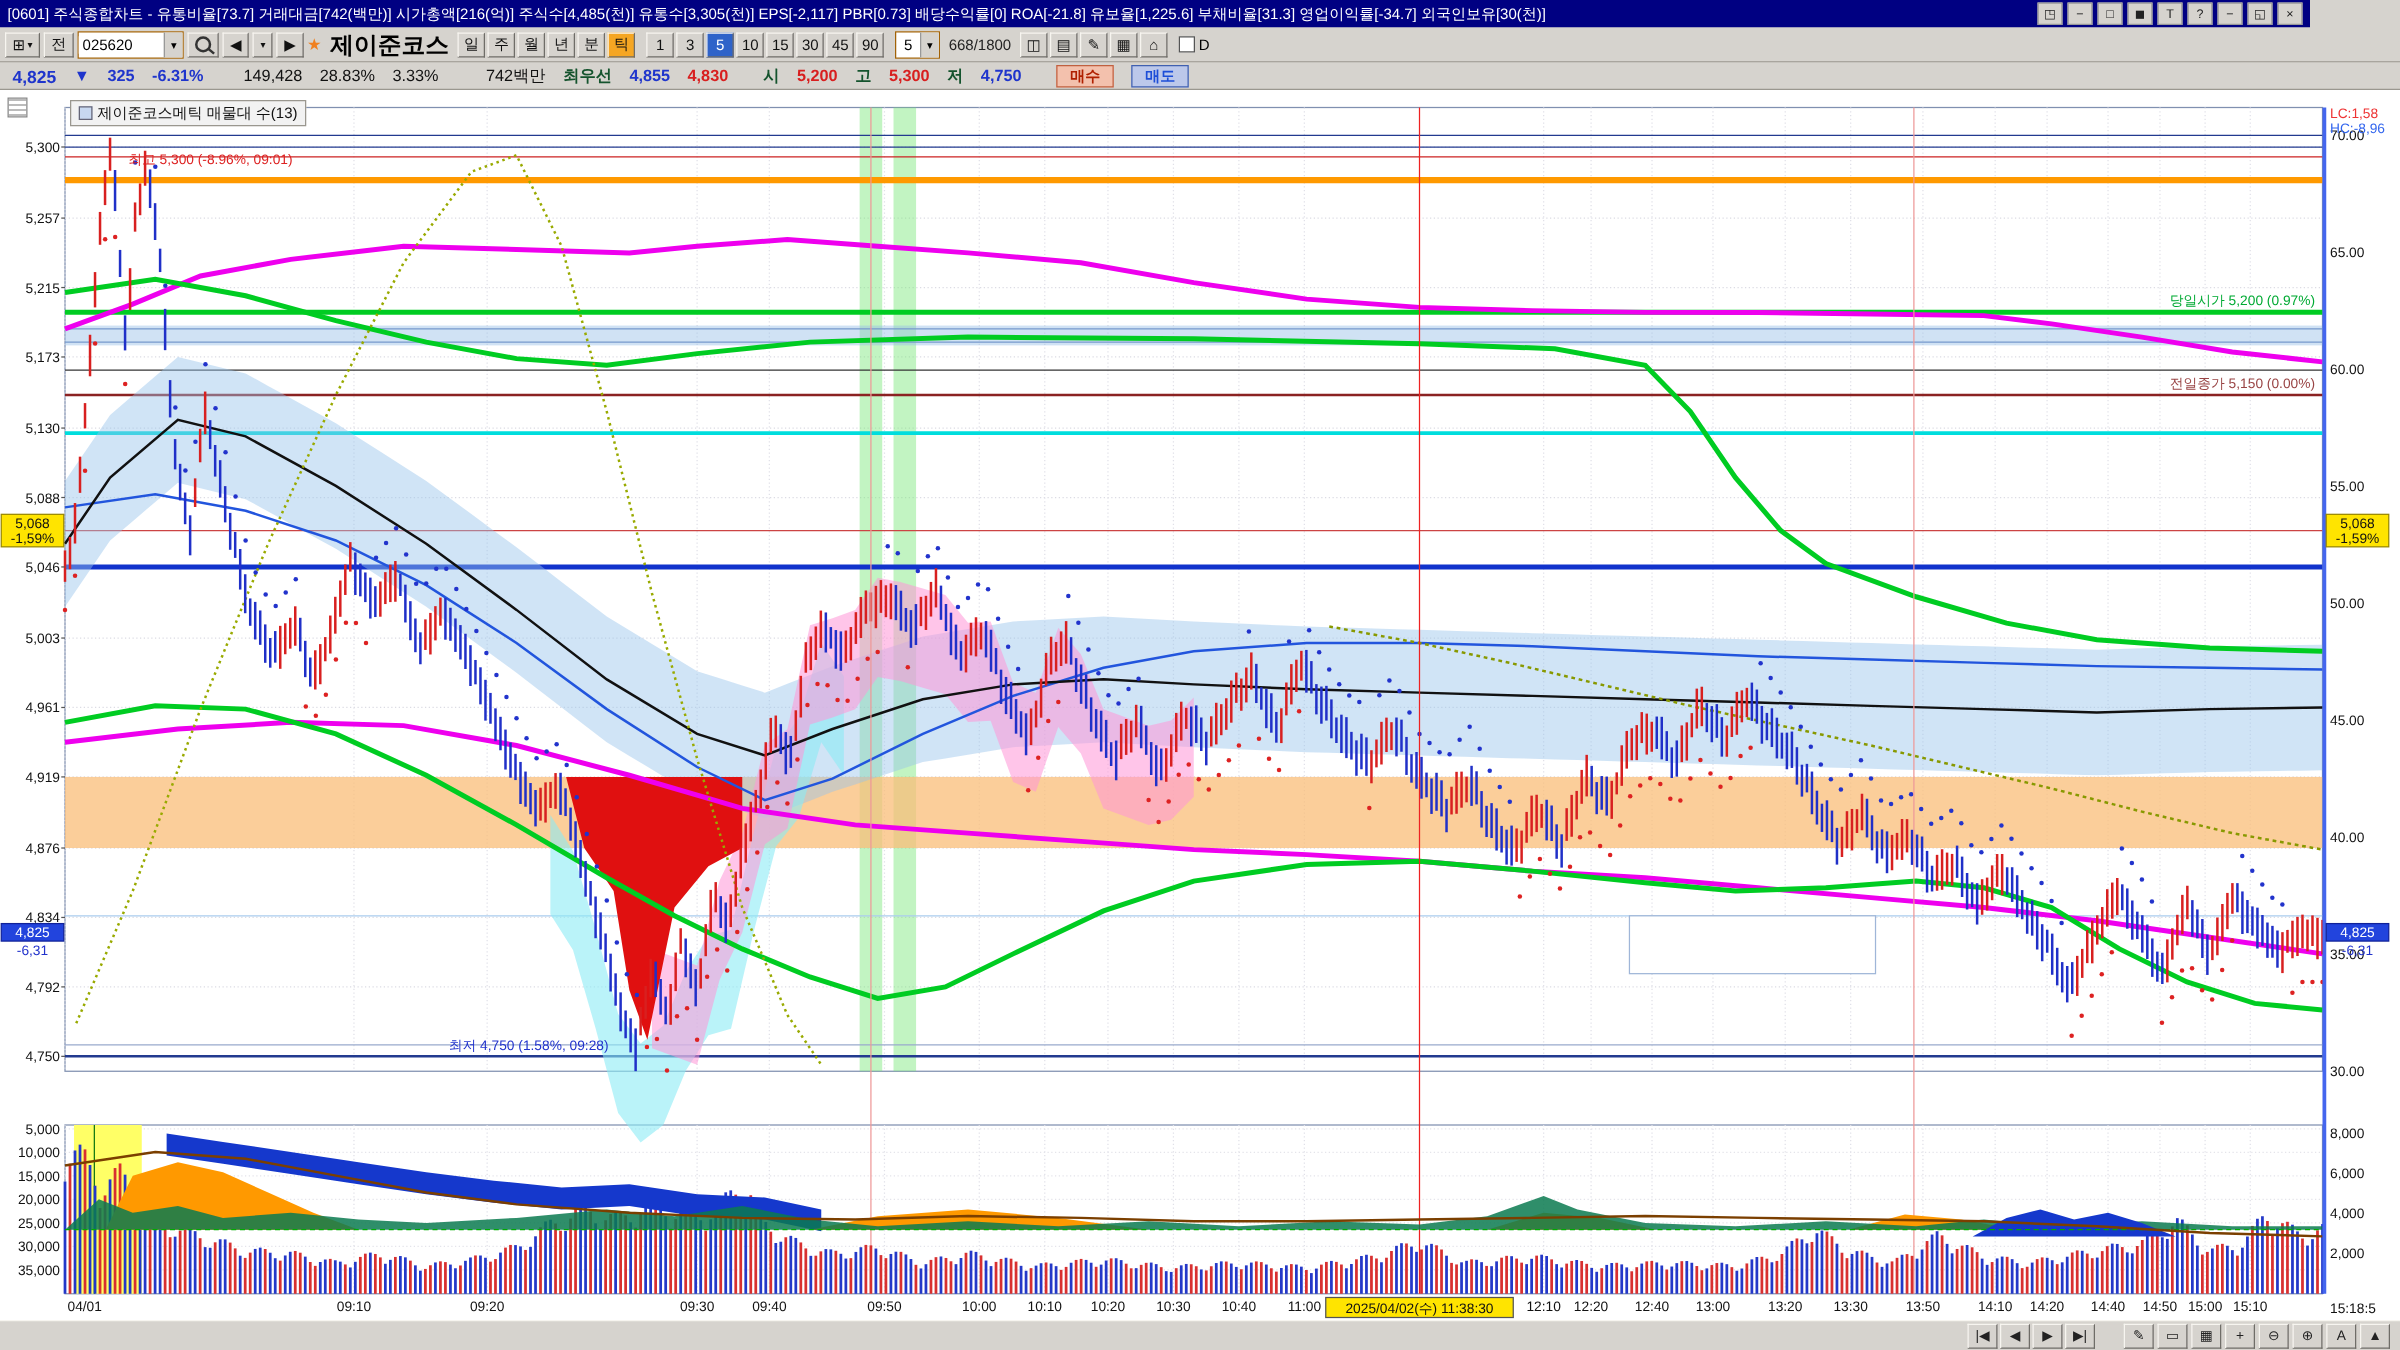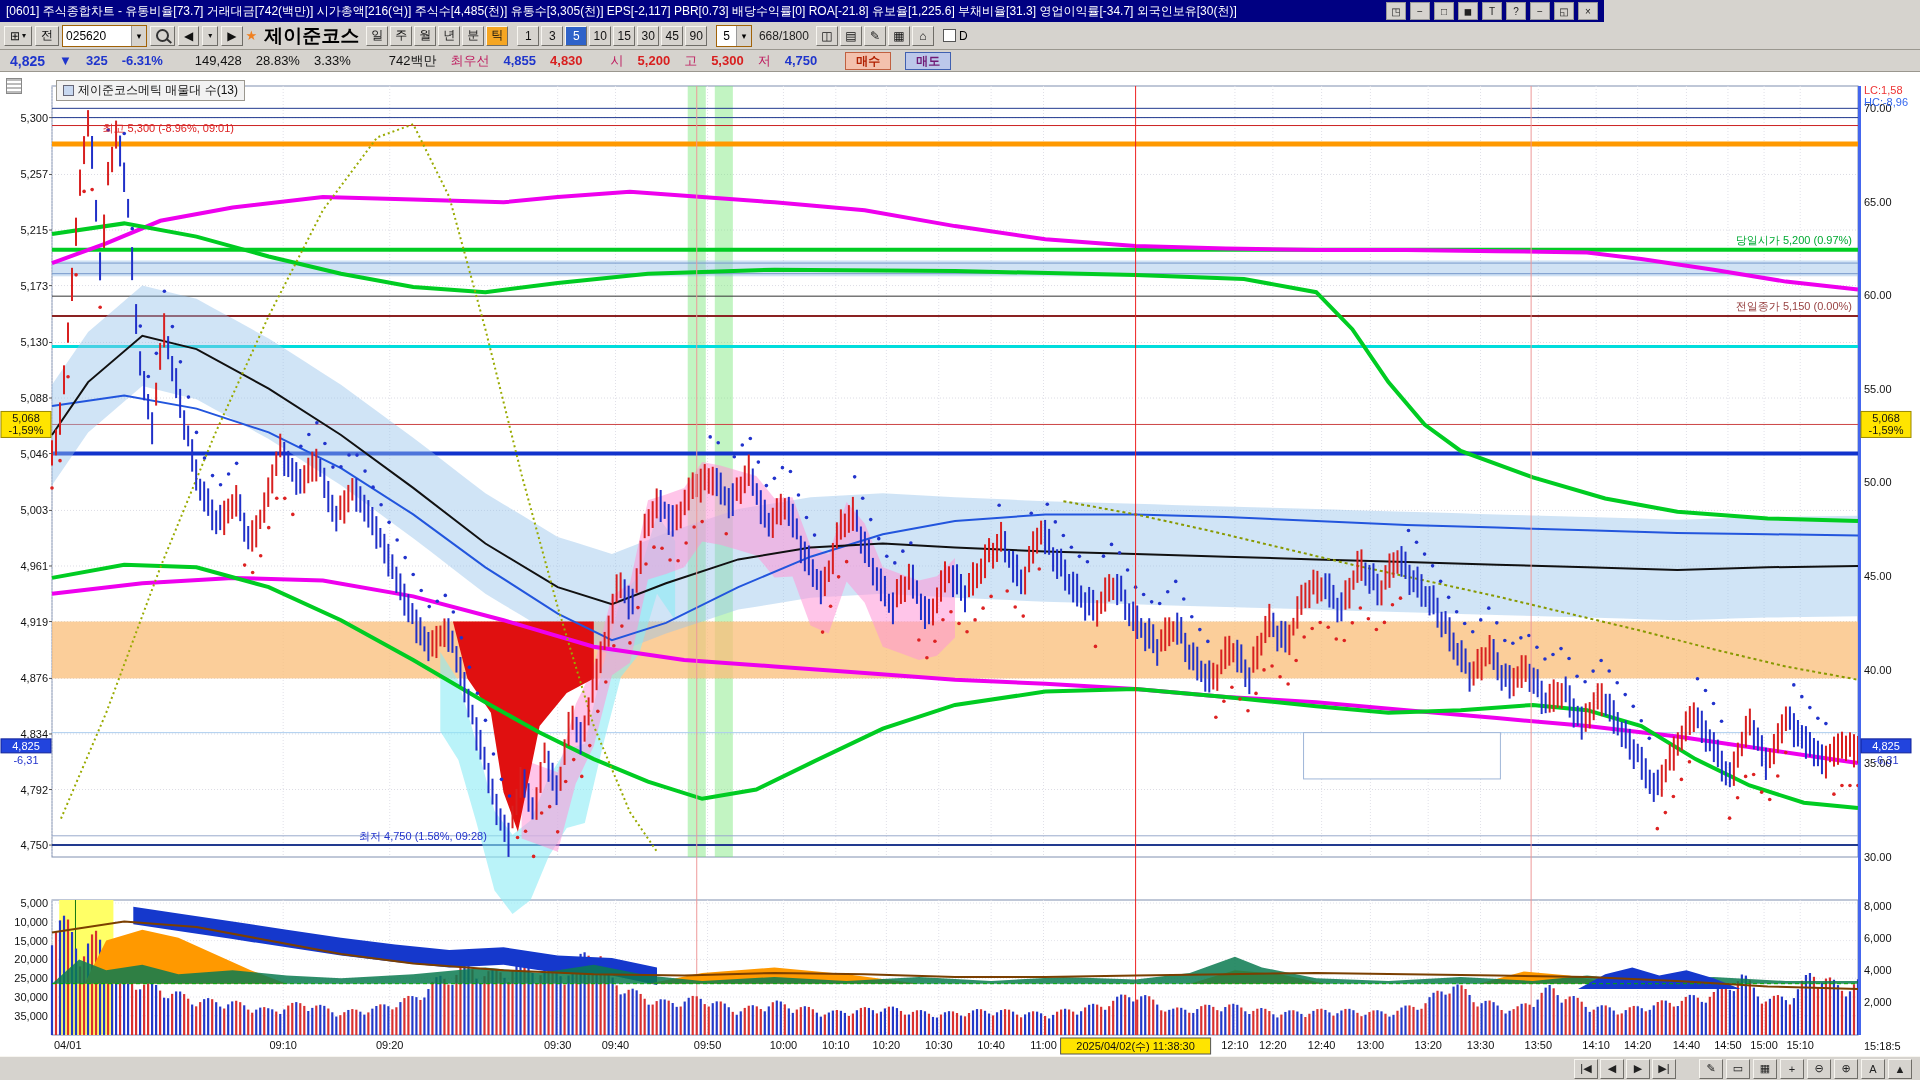--- a/index.html
+++ b/index.html
@@ -1,18 +1,18 @@
 <!DOCTYPE html>
 <html><head>
 <meta charset="utf-8">
 <style>
   html,body{margin:0;padding:0;background:#d6d3ce;font-family:"Liberation Sans",sans-serif;}
   #root{position:relative;width:1920px;height:1080px;overflow:hidden;background:#d6d3ce;}
   
-  .titlebar{position:absolute;top:0;left:0;width:1604px;height:22px;background:#000082;color:#fff;
+  .titlebar{position:absolute;top:0;left:0;width:1848px;height:22px;background:#000082;color:#fff;
     display:flex;align-items:center;justify-content:space-between;padding:0 6px;box-sizing:border-box;font-size:12px;}
   .titlebar .tb-text{white-space:nowrap;overflow:hidden;}
   .tb-icons{display:flex;gap:4px;}
   .tb-icons span{display:inline-flex;width:18px;height:16px;align-items:center;justify-content:center;
     background:#d6d3ce;color:#222;font-size:10px;border:1px solid #999;cursor:pointer;}
   
   .toolbar{position:absolute;top:22px;left:0;width:1920px;height:28px;background:#d6d3ce;border-bottom:1px solid #9a978f;
     display:flex;align-items:center;gap:3px;padding:0 4px;box-sizing:border-box;}
   .b3{background:#d6d3ce;border:1px solid;border-color:#f7f5f0 #6f6d68 #6f6d68 #f7f5f0;font-size:12px;height:20px;
     padding:0 5px;display:inline-flex;align-items:center;gap:2px;cursor:pointer;white-space:nowrap;color:#111;}
@@ -26,23 +26,23 @@
   .mag::after{content:"";position:absolute;width:6px;height:2px;background:#333;right:-5px;bottom:-2px;transform:rotate(40deg);}
   .stockname{font-weight:bold;font-size:19px;margin:0 4px;color:#000;}
   .star{color:#f08020;font-size:13px;}
   .counter{font-size:12px;color:#222;margin:0 4px;}
   .cbx{width:11px;height:11px;border:1px solid #555;background:#fff;display:inline-block;cursor:pointer;}
   
   .quotebar{position:absolute;top:50px;left:0;width:1920px;height:22px;background:#d6d3ce;border-bottom:1px solid #9a978f;
     display:flex;align-items:center;gap:14px;padding:0 10px;box-sizing:border-box;font-size:13px;color:#111;}
   .dnc{color:#1f35cc;font-weight:bold;}
   .upc{color:#d81f1f;font-weight:bold;}
-  .qb-lab{color:#be185d;font-weight:normal;}
+  .qb-lab{color:#14532d;font-weight:bold;}
   .buybtn{background:#f3c1ad;border:1px solid #c06040;color:#b02000;font-weight:bold;height:18px;padding:0 10px;font-size:12px;cursor:pointer;}
-  .sellbtn{background:#bcc8ea;border:1px solid #4060b0;color:#701a75;font-weight:bold;height:18px;padding:0 10px;font-size:12px;cursor:pointer;}
+  .sellbtn{background:#bcc8ea;border:1px solid #4060b0;color:#1d4ed8;font-weight:bold;height:18px;padding:0 10px;font-size:12px;cursor:pointer;}
   
   .chartwrap{position:absolute;top:72px;left:0;width:1920px;height:984px;background:#fff;}
   .legendchip{position:absolute;left:56px;top:8px;background:#f2f2f2;border:1px solid #9a978f;font-size:12px;
     padding:1px 6px;display:flex;align-items:center;gap:4px;color:#111;z-index:5;}
   .legendchip .sq{width:9px;height:9px;background:#c8d8f0;border:1px solid #667;display:inline-block;}
   .gridicon{position:absolute;left:6px;top:6px;width:14px;height:14px;border:1px solid #888;background:
     repeating-linear-gradient(0deg,#bbb 0 2px,#fff 2px 4px);z-index:5;}
   
   .statusbar{position:absolute;bottom:0;left:0;width:1920px;height:24px;background:#d6d3ce;border-top:1px solid #f7f5f0;
     display:flex;align-items:center;justify-content:flex-end;gap:3px;padding:0 8px;box-sizing:border-box;}

